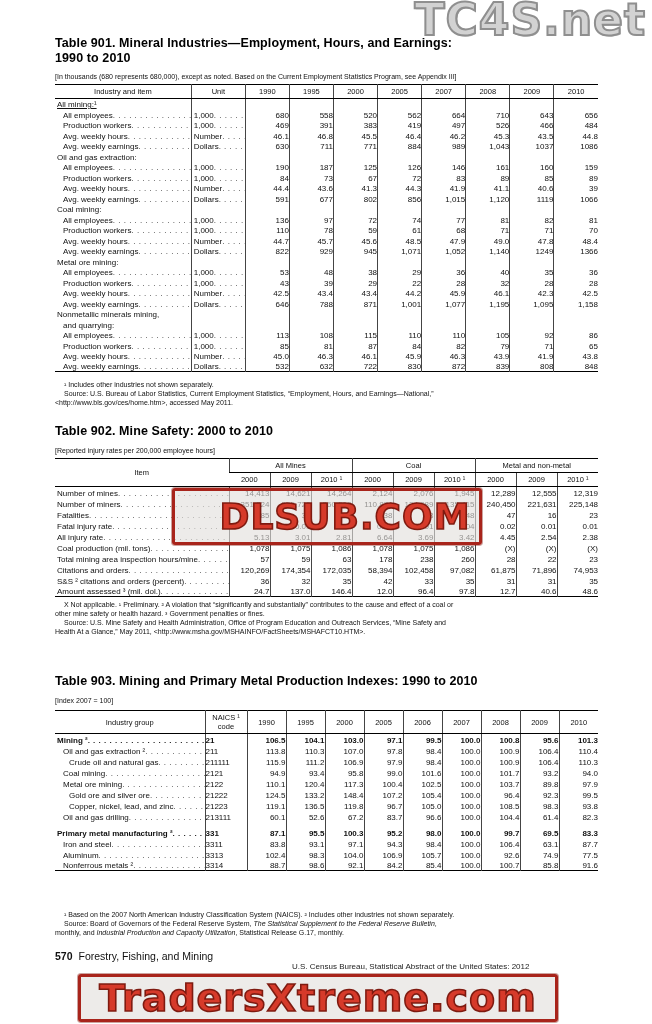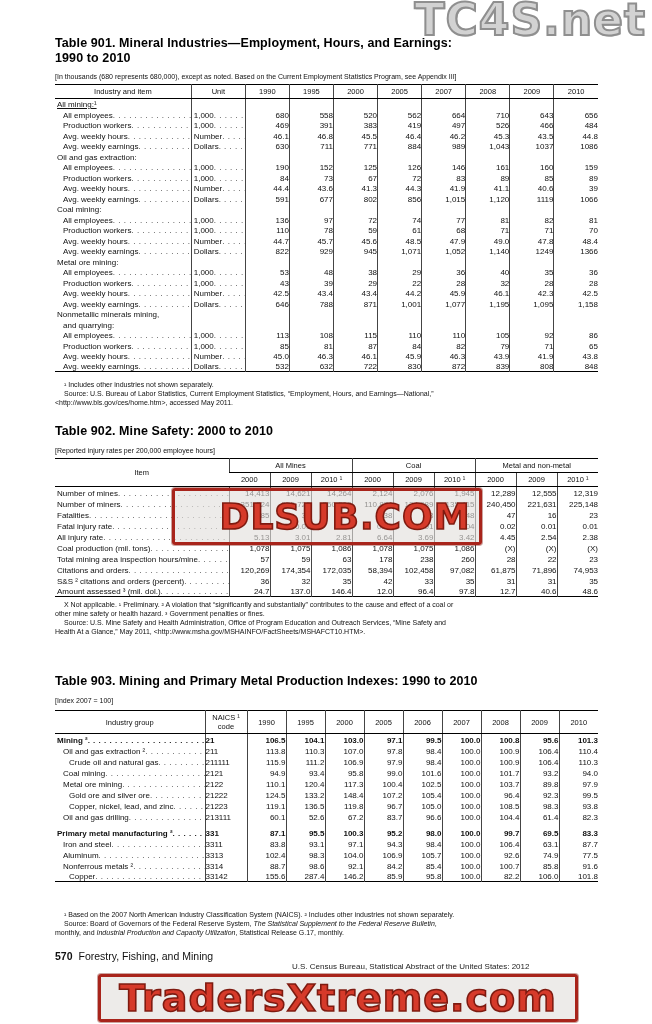--- a/index.html
+++ b/index.html
@@ -48,21 +48,21 @@
             color:#d2d2d2; -webkit-text-stroke:2px #8f8f8f;
             text-shadow:1px 1px 0 #aaa; }
   .wm-box { position:absolute; z-index:60; display:flex; align-items:center; justify-content:center;
             border:3px solid #a8241b; border-radius:3px;
             background:rgba(226,223,219,0.62);
             box-shadow:0 0 0 1px rgba(130,25,15,0.4); }
   .wm-red { font-family:"DejaVu Sans", sans-serif; font-weight:800; letter-spacing:1px;
             color:#d63a2a; -webkit-text-stroke:1.6px #7e1a10; white-space:nowrap; }
   .wm-mid { left:172px; top:488px; width:310px; height:57px; }
   .wm-mid .wm-red { font-size:36px;margin-left:36px; }
-  .wm-bot { left:98px; top:974px; width:480px; height:48px;align-items:center; }
+  .wm-bot { left:78px; top:974px; width:480px; height:48px;align-items:center; }
   .wm-bot .wm-red { font-size:38px; }
 </style>
 </head>
 <body>
 
 <div class="page">
 
   <div class="wm-top">TC4S.net</div>
 
   <div class="ttl" style="top:36px">
@@ -226,21 +226,21 @@
                 <span class="ld"></span>
               </div>
             </td>
             <td class="unit">
               <div class="lw" style="padding-left: 2px;">
                 <span class="lt">1,000</span>
                 <span class="ld"></span>
               </div>
             </td>
             <td class="num">190</td>
-            <td class="num">152</td>
+            <td class="num">187</td>
             <td class="num">125</td>
             <td class="num">126</td>
             <td class="num">146</td>
             <td class="num">161</td>
             <td class="num">160</td>
             <td class="num">159</td>
           </tr>
           <tr>
             <td class="stub">
               <div class="lw" style="padding-left: 8px;">
@@ -1118,38 +1118,20 @@
             <td class="num">88.7</td>
             <td class="num">98.6</td>
             <td class="num">92.1</td>
             <td class="num">84.2</td>
             <td class="num">85.4</td>
             <td class="num">100.0</td>
             <td class="num">100.7</td>
             <td class="num">85.8</td>
             <td class="num">91.6</td>
           </tr>
-          <tr>
-            <td class="stub">
-              <div class="lw" style="padding-left: 14px;">
-                <span class="lt">Copper</span>
-                <span class="ld"></span>
-              </div>
-            </td>
-            <td class="code">33142</td>
-            <td class="num">155.6</td>
-            <td class="num">287.4</td>
-            <td class="num">146.2</td>
-            <td class="num">85.9</td>
-            <td class="num">95.8</td>
-            <td class="num">100.0</td>
-            <td class="num">82.2</td>
-            <td class="num">106.0</td>
-            <td class="num">101.8</td>
-          </tr>
         </tbody>
       </table>
   </div>
   <div class="fnblock" style="top:910px">
       <div class="find">¹ Based on the 2007 North American Industry Classification System (NAICS). ² Includes other industries not shown separately.</div>
       <div class="find"><span>Source: Board of Governors of the Federal Reserve System, </span><span class="it">The Statistical Supplement to the Federal Reserve Bulletin</span><span>,</span></div>
       <div><span>monthly, and </span><span class="it">Industrial Production and Capacity Utilization</span><span>, Statistical Release G.17, monthly.</span></div>
     </div>
 
   <div class="footer-left">

